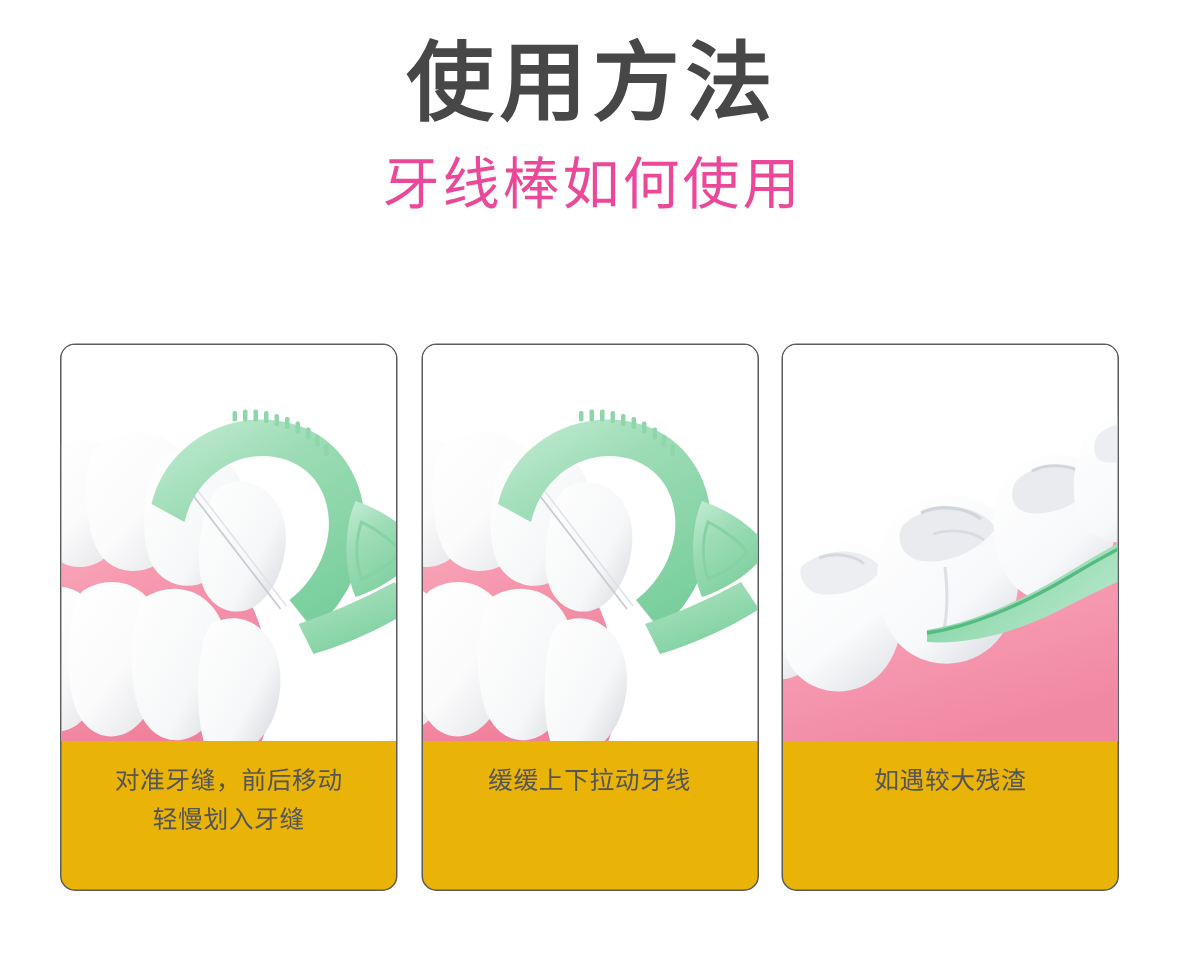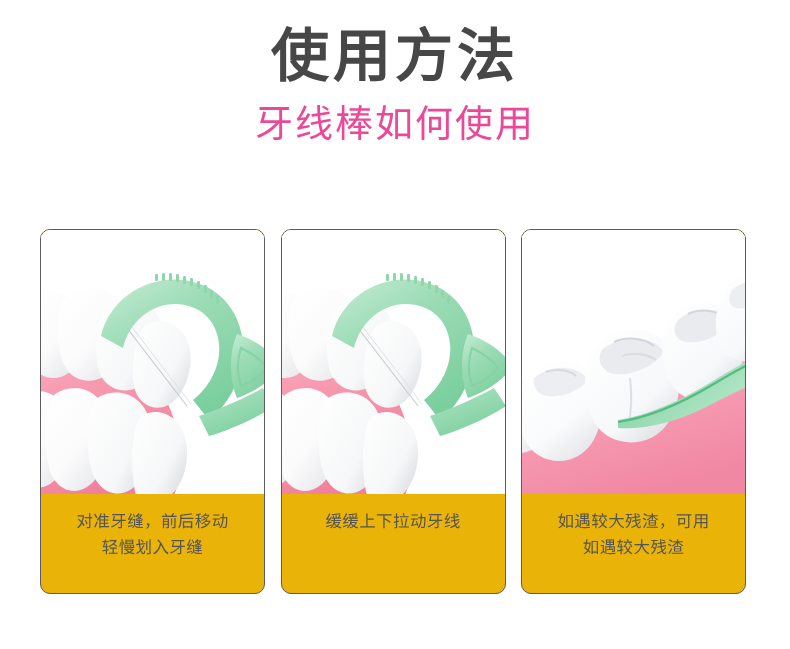--- a/index.html
+++ b/index.html
@@ -366,19 +366,18 @@
                      C 206 76, 206 66, 210 60 Z" fill="#e9ebee" opacity="0.85"></path>
 
             <path d="M 96 190 C 124 186, 156 172, 186 154 C 206 142, 222 132, 236 126
                      L 240 150 C 222 158, 202 168, 182 178
                      C 154 192, 122 200, 96 198 Z" fill="url(#c3green)"></path>
             <path d="M 96 192 C 124 188, 158 174, 190 155 C 210 143, 226 134, 238 129" stroke="#55bb81" stroke-width="2.2" fill="none"></path>
           </g>
         </svg>
       </div>
       <div class="card-caption">
-        <span class="caption-line">如遇较大残渣，可用</span>
         <span class="caption-line">如遇较大残渣</span>
       </div>
     </div>
 
   </div>
 </div>
 
 </body></html>

